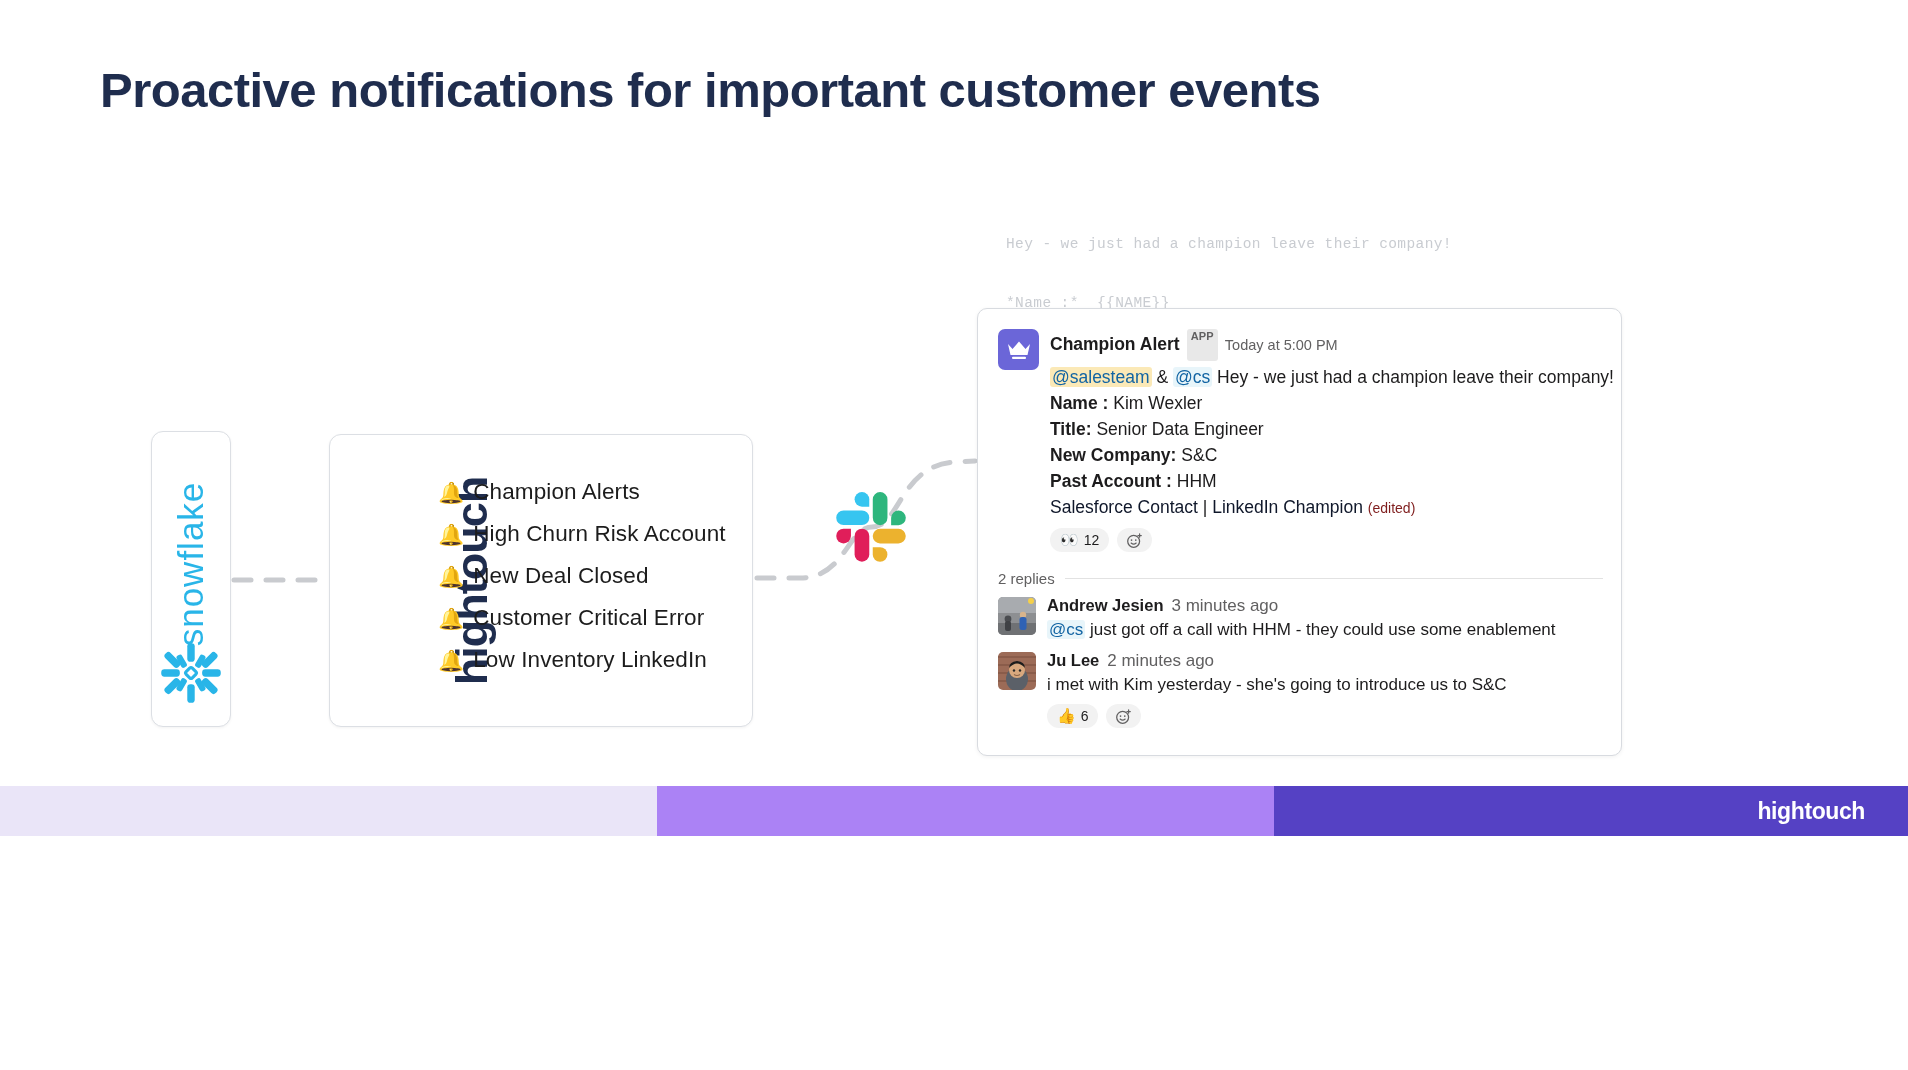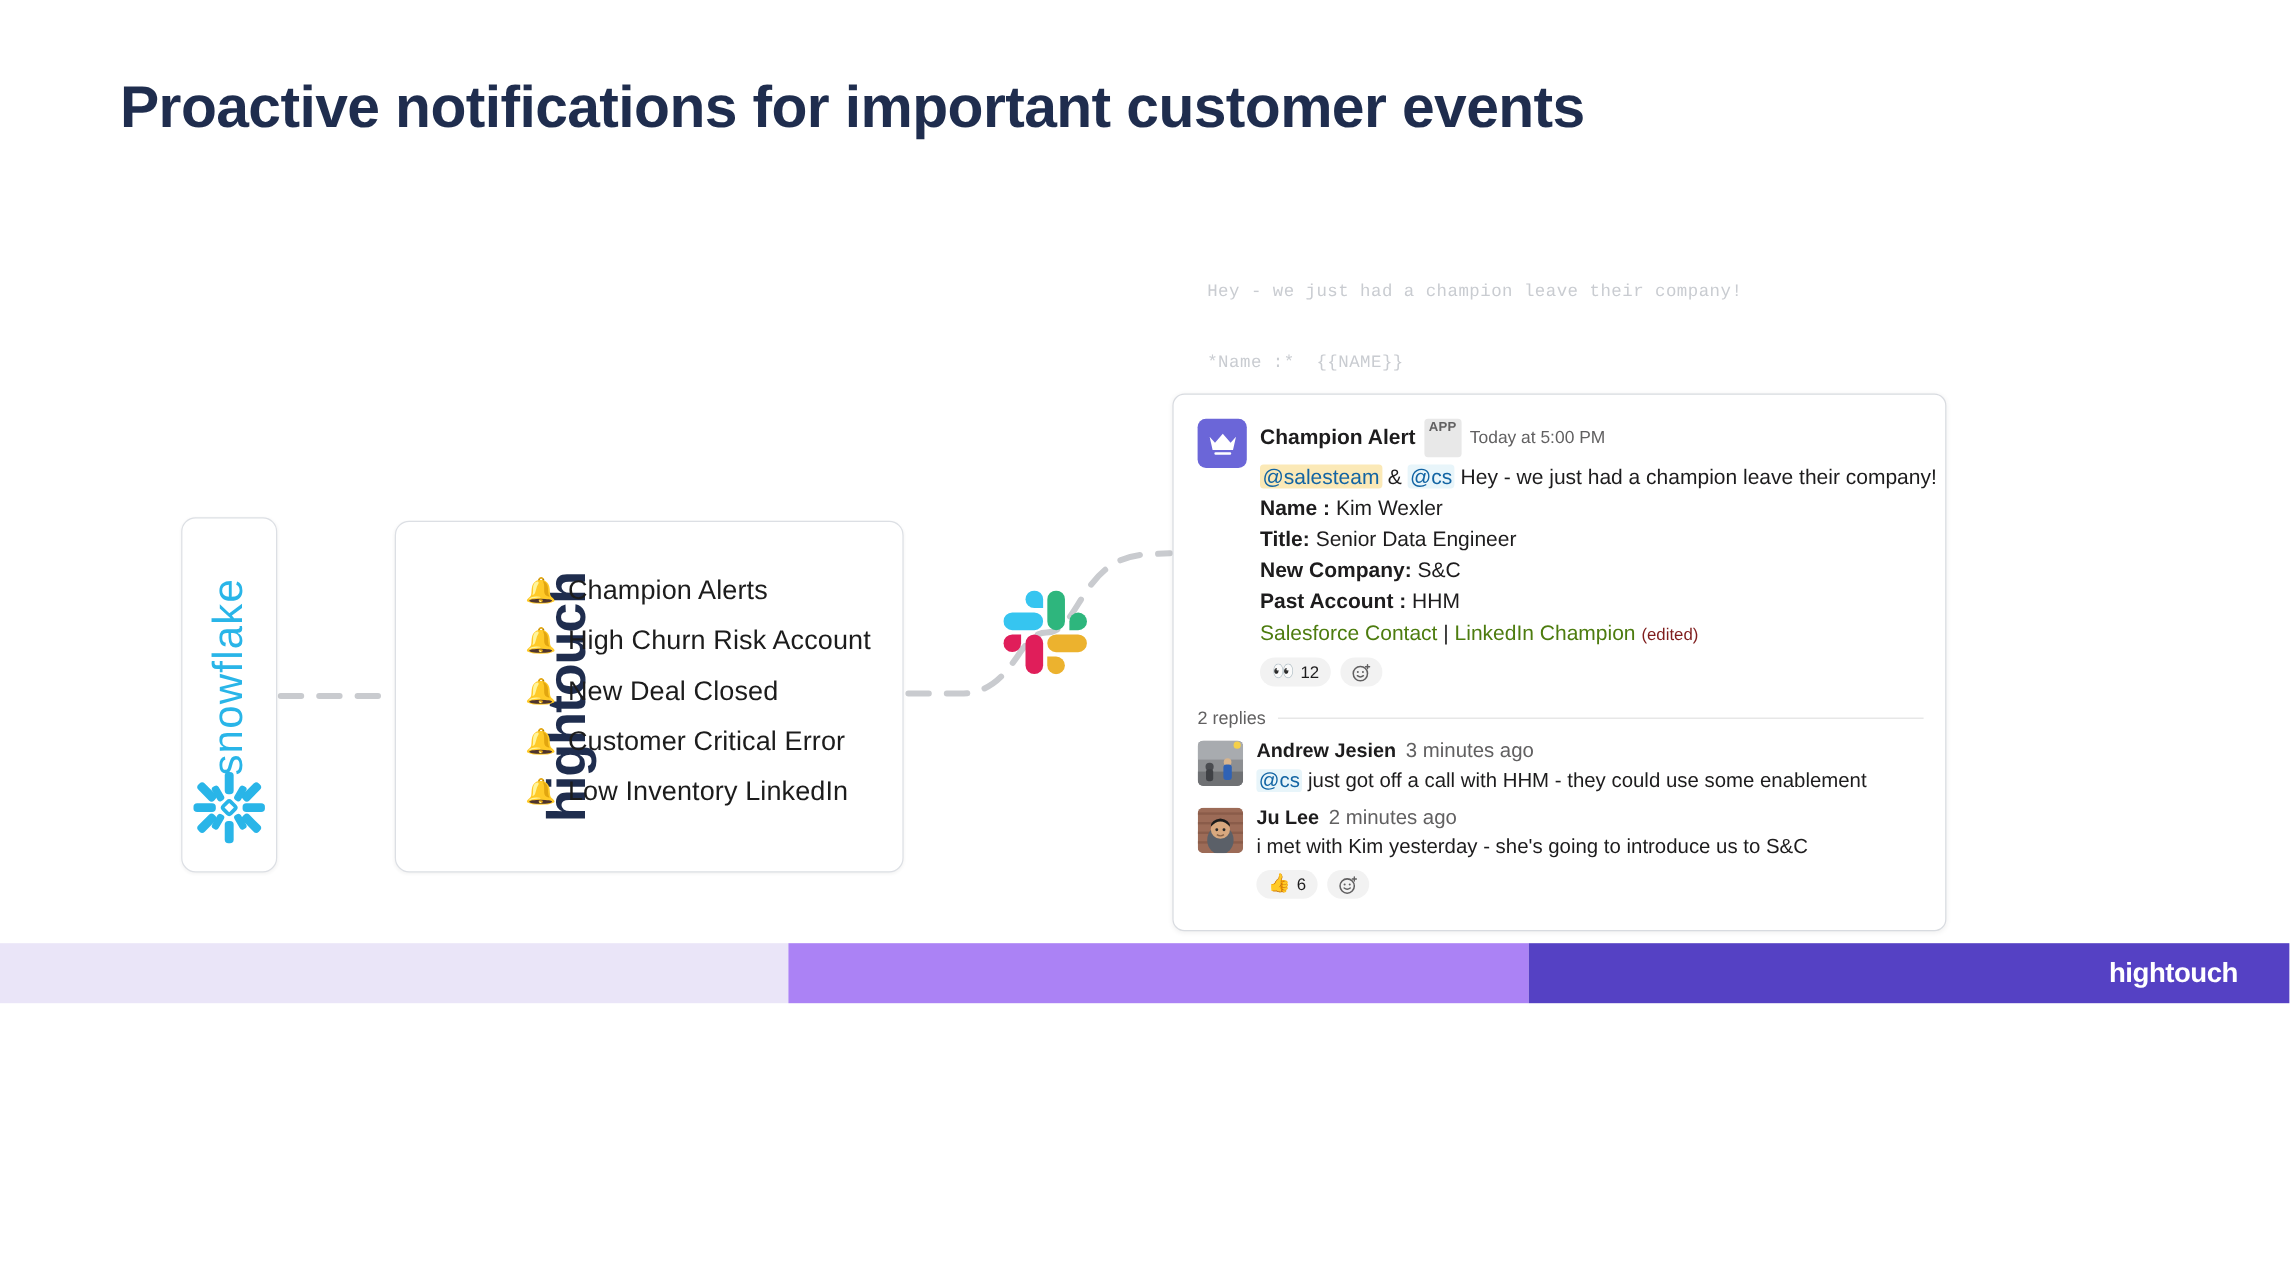--- a/index.html
+++ b/index.html
@@ -113,21 +113,21 @@
   
   .slack-logo {
     position: absolute;
     left: 836px; top: 492px;
     width: 70px; height: 70px;
   }
 
   
   .slack-card {
     position: absolute;
-    left: 977px; top: 328px;
+    left: 977px; top: 308px;
     width: 645px; height: 448px;
     background: #ffffff;
     border: 1px solid #d8dbe0;
     border-radius: 10px;
     box-shadow: 0 1px 4px rgba(0,0,0,0.06);
     padding: 20px 18px 0 20px;
   }
 
   .msg-row { display: flex; gap: 11px; }
   .app-avatar {
@@ -157,21 +157,21 @@
     line-height: 26px;
     white-space: nowrap;
   }
   .mention {
     border-radius: 3px;
     padding: 0 2px;
   }
   .mention.salesteam { color: #1264a3; background: #fbe9b7; }
   .mention.cs { color: #1264a3; background: #e8f5fa; }
   .fld-label { font-weight: bold; color: #1d1c1d; }
-  .link { color: #4d7c0f; margin-top: 28px; }
+  .link { color: #0f172a; margin-top: 28px; }
   .sep { color: #1d1c1d; }
   .edited { color: #7f1d1d; font-size: 14px; }
 
   .reactions { display: flex; gap: 8px; margin-top: 7px; }
   .reaction {
     display: inline-flex; align-items: center; gap: 5px;
     background: #f2f2f2;
     border-radius: 13px;
     padding: 3px 10px;
     font-size: 14px;

